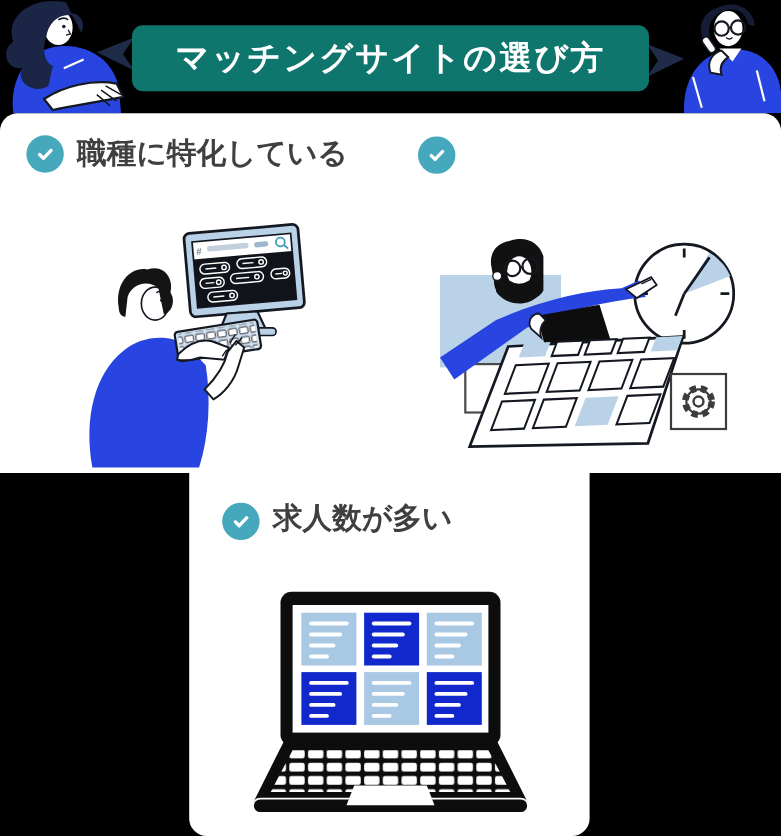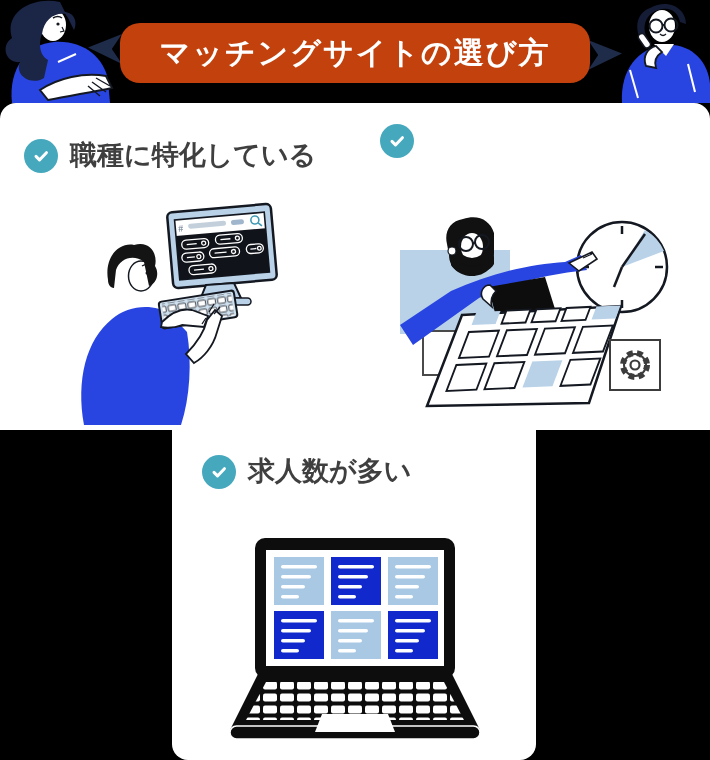--- a/index.html
+++ b/index.html
@@ -16,44 +16,44 @@
   .card-bottom{
     position:absolute;left:172px;top:430px;width:364px;height:330px;
     background:#fff;border-radius:0 0 16px 16px;
   }
   
   .ribbon-tail{position:absolute;width:34px;height:30px;background:#1e2b49;z-index:2;}
   .ribbon-tail.left{left:88px;top:34px;clip-path:polygon(100% 0,0 45%,100% 100%,70% 50%);}
   .ribbon-tail.right{left:588px;top:40px;clip-path:polygon(0 0,100% 45%,0 100%,30% 50%);}
   .banner{
     position:absolute;left:120px;top:23px;width:470px;height:60px;
-    background:#c2410c;border-radius:20px;z-index:3;
+    background:#0f766e;border-radius:10px;z-index:3;
     display:flex;align-items:center;justify-content:center;
   }
   .banner span{
     color:#fff;font-size:30px;font-weight:700;letter-spacing:2px;white-space:nowrap;
   }
   
   .char{position:absolute;top:0;z-index:4;}
   .char.woman{left:0;}
   .char.man{left:616px;}
   
   .check-item{position:absolute;display:flex;align-items:flex-start;z-index:5;}
   .check-item .circle{
     width:34px;height:34px;border-radius:50%;background:#45a8bd;flex:0 0 34px;
     display:flex;align-items:center;justify-content:center;margin-right:12px;
   }
   .check-item .circle svg{width:20px;height:20px;display:block;}
   .check-item .label{
     color:#3f3f3f;font-size:27px;font-weight:700;line-height:40px;
     margin-top:-4px;white-space:nowrap;
   }
-  .ci-1{left:24px;top:123px;margin-top:16px;}
+  .ci-1{left:24px;top:123px;}
   .ci-2{left:380px;top:124px;}
-  .ci-3{left:202px;top:455px;}
+  .ci-3{left:202px;top:455px;align-items:flex-end;}
   .illus{position:absolute;z-index:1;}
   .illus-computer{left:68px;top:192px;}
   .illus-schedule{left:393px;top:203px;}
   .illus-laptop{left:228px;top:524px;}
 </style>
 </head>
 <body>
 
 <div class="card-top"></div>
 <div class="card-bottom"></div>

